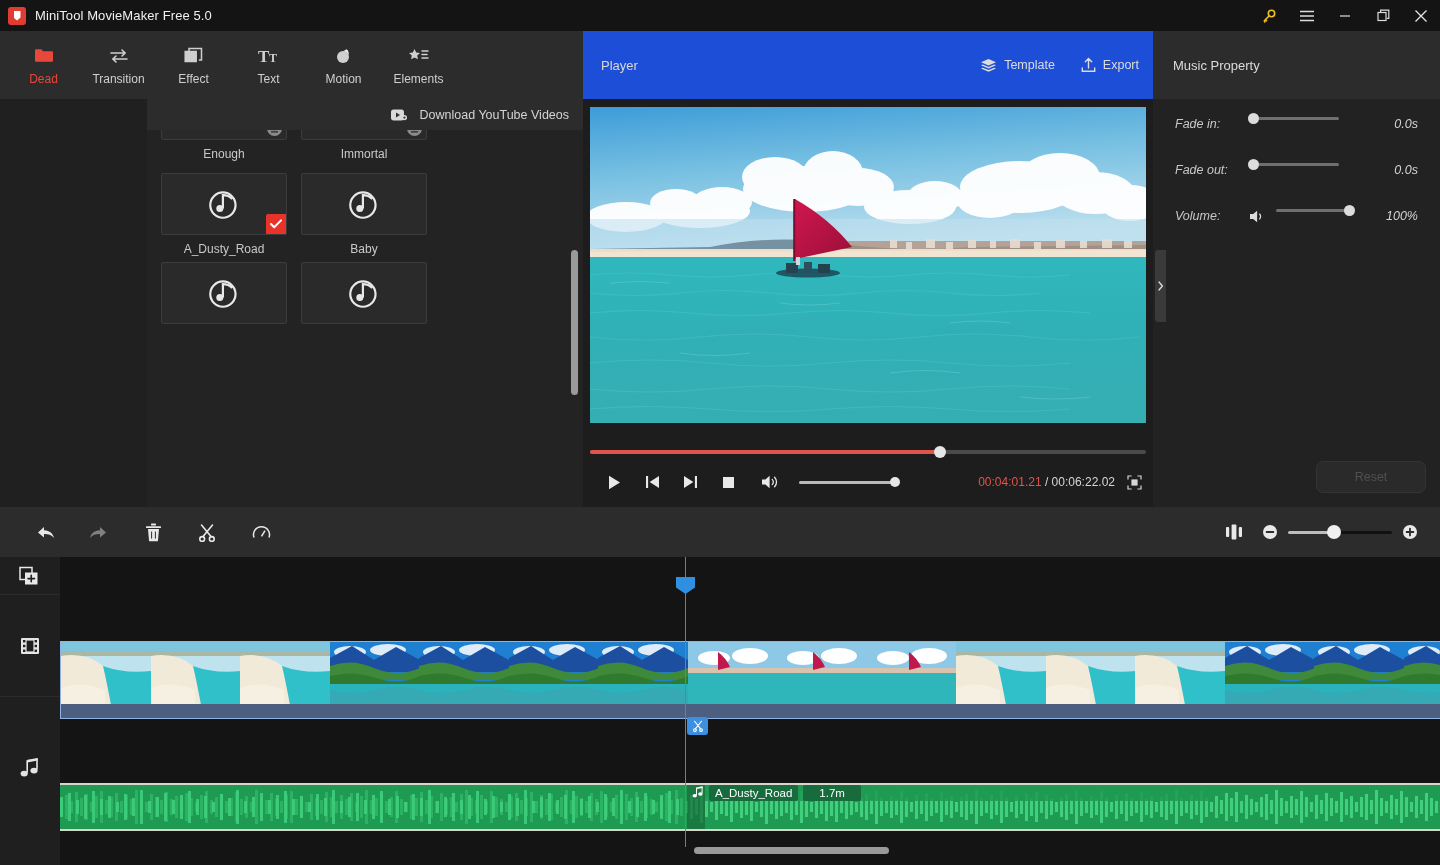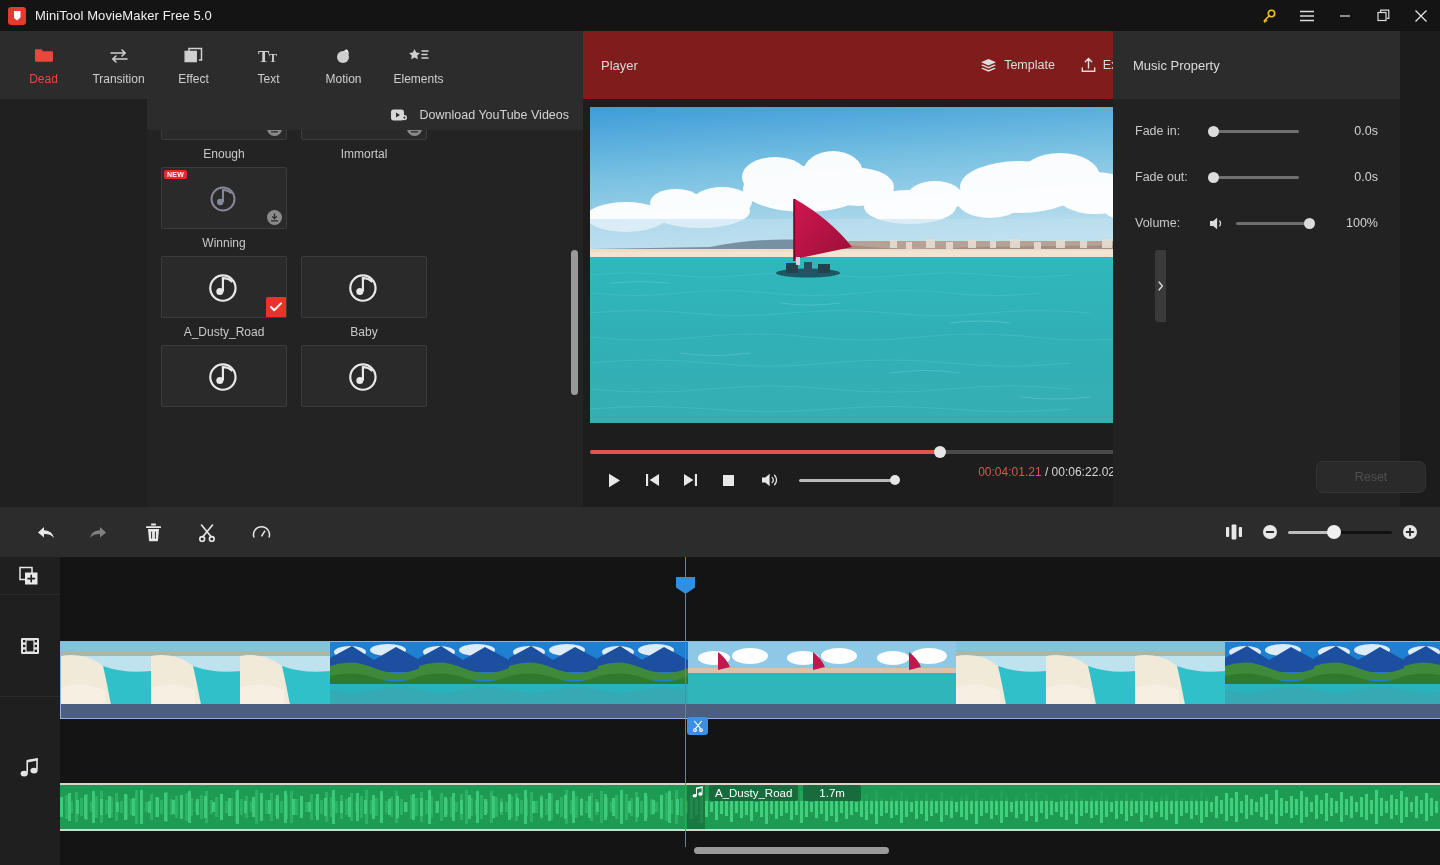--- a/index.html
+++ b/index.html
@@ -109,21 +109,21 @@
     position:absolute; right:5px; top:120px; width:7px; height:145px;
     background:#9a9a9a; border-radius:4px;
   }
 
   
   .player{
     position:absolute; left:583px; top:31px; width:570px; height:476px;
     background:#1d1d1d;
   }
   .playerhdr{
-    height:68px; background:#7f1d1d; display:flex; align-items:center;
+    height:68px; background:#1d4ed8; display:flex; align-items:center;
     padding:0 14px 0 18px; color:#d8d8d8; font-size:13px;
   }
   .playerhdr .sp{ flex:1; }
   .phbtn{ display:flex; align-items:center; gap:7px; font-size:12.5px;
     cursor:pointer; margin-left:26px; color:#dcdcdc; }
   .stage{
     position:absolute; left:7px; top:76px; width:556px; height:316px;
     overflow:hidden; background:#000;
   }
   .ctrlbar{
@@ -132,43 +132,43 @@
   .seek{
     position:absolute; left:7px; top:15px; width:556px; height:4px;
     background:#4a4a4a; border-radius:2px;
   }
   .seek .fill{ position:absolute;left:0;top:0;height:4px;width:63%;
     background:#e0544c; border-radius:2px; }
   .seek .knob{ position:absolute; left:63%; top:-4px; width:12px;height:12px;
     margin-left:-6px; border-radius:50%; background:#e6e6e6; }
   .ctrls{
     position:absolute; left:0; top:30px; width:570px; height:34px;
-    display:flex; align-items:flex-start; padding-left:12px; color:#e0e0e0;
+    display:flex; align-items:center; padding-left:12px; color:#e0e0e0;
   }
   .cbtn{ width:38px;height:30px; display:flex;align-items:center;justify-content:center;
     cursor:pointer; }
   .volrow{ display:flex; align-items:center; margin-left:4px; }
   .volbar{ position:relative; width:96px; height:3px; background:#b9b9b9;
     border-radius:2px; margin-left:10px; }
   .volbar .k{ position:absolute; right:-5px; top:-3.5px; width:10px;height:10px;
     border-radius:50%; background:#e6e6e6; }
   .tcode{ margin-left:auto; font-size:12px; color:#d6d6d6; white-space:nowrap; }
   .tcode .cur{ color:#e0544c; }
   .fsbtn{ width:38px; height:30px; display:flex;align-items:center;justify-content:center;
     cursor:pointer; }
 
   
   .props{
-    position:absolute; left:1113px; top:31px; width:287px; height:476px;
+    position:absolute; left:1153px; top:31px; width:287px; height:476px;
     background:#222;
   }
   .propshdr{ height:68px; background:#2c2c2c; display:flex;align-items:center;
     padding-left:20px; font-size:13px; color:#dcdcdc; }
-  .prow{ display:flex; align-items:center; height:28px; margin-top:18px;
-    padding-left:22px; font-size:12.5px; color:#c8c8c8; }
+  .prow{ display:flex; height:28px; margin-top:18px;
+    padding-left:22px; font-size:12.5px; color:#c8c8c8;font-style:italic; }
   .plabel{ width:74px; }
   .ptrack{ position:relative; width:90px; height:3px; background:#6f6f6f;
     border-radius:2px; }
   .ptrack .kn{ position:absolute; top:-4px; width:11px;height:11px;border-radius:50%;
     background:#dcdcdc; }
   .pval{ margin-left:auto; margin-right:22px; font-size:12.5px; color:#d4d4d4; }
   .resetbtn{
     position:absolute; left:1316px; top:461px; width:110px; height:32px;
     background:#2a2a2a; border:1px solid #343434; border-radius:7px;
     display:flex;align-items:center;justify-content:center;
@@ -412,42 +412,20 @@
                         <path d="M4.5 0.5v5M2.2 3.4l2.3 2.2 2.3-2.2M1 7.9h7"></path>
                       </g>
                     </svg>
                 </span>
               </div>
               <div class="cap">Immortal</div>
             </div>
           </div>
 
           <div class="row">
-            <div class="cell">
-              <div class="thumb">
-                <span class="badge-new">NEW</span>
-                <span class="note">
-                  <svg width="40" height="40" viewBox="0 0 40 40">
-                      <g fill="none" stroke="#a7a7c0" stroke-width="2">
-                        <circle cx="19" cy="21" r="11.5"></circle>
-                        <path d="M19 24V12c3.5 0 6.5 1.4 8.5 3.4"></path>
-                      </g>
-                      <circle cx="16.2" cy="24" r="3.2" fill="#a7a7c0"></circle>
-                    </svg>
-                </span>
-                <span class="dl">
-                  <svg width="9" height="9" viewBox="0 0 9 9">
-                      <g stroke="#262626" stroke-width="1.2" fill="none">
-                        <path d="M4.5 0.5v5M2.2 3.4l2.3 2.2 2.3-2.2M1 7.9h7"></path>
-                      </g>
-                    </svg>
-                </span>
-              </div>
-              <div class="cap">Winning</div>
-            </div>
           </div>
 
           <div class="row">
             <div class="cell">
               <div class="thumb plain">
                 <span class="note">
                   <svg width="44" height="44" viewBox="0 0 40 40">
                       <g fill="none" stroke="#e8e8e8" stroke-width="2">
                         <circle cx="19" cy="21" r="11.5"></circle>
                         <path d="M19 24V12c3.5 0 6.5 1.4 8.5 3.4"></path>

